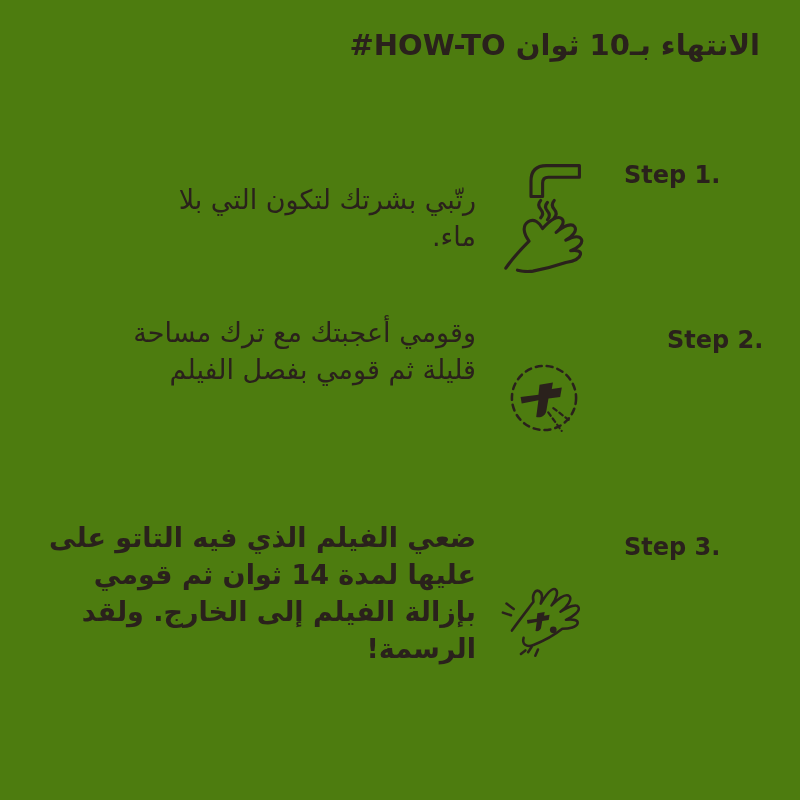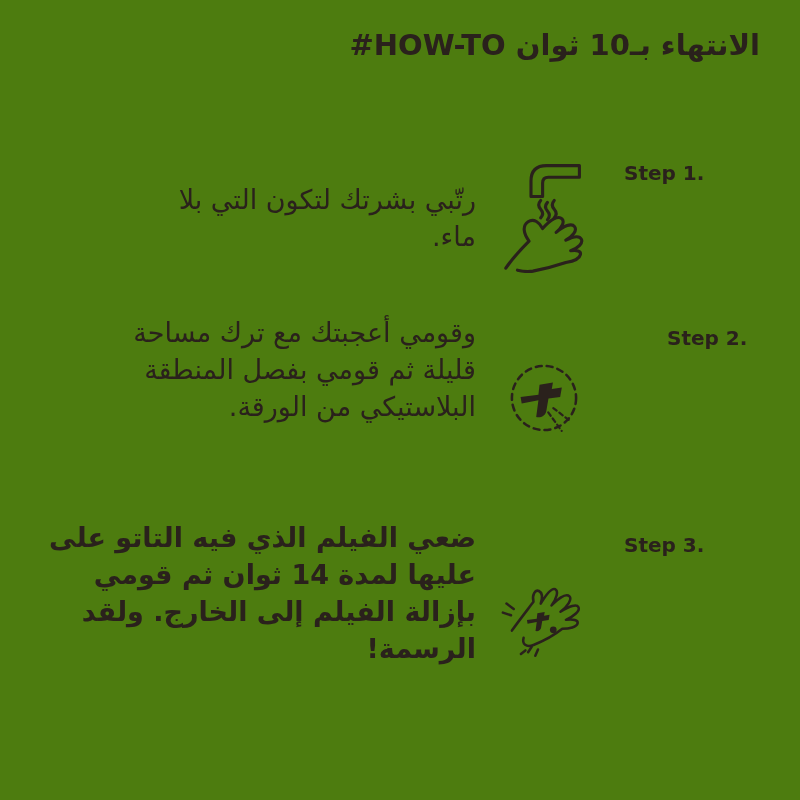--- a/index.html
+++ b/index.html
@@ -14,21 +14,21 @@
   }
   .header-title{
     position:absolute;top:27px;right:40px;
     direction:rtl;unicode-bidi:plaintext;
     font-size:29px;font-weight:bold;line-height:1.25;
     white-space:nowrap;
   }
   .step-label{
     position:absolute;left:624px;
     font-family:"DejaVu Sans","Liberation Sans",sans-serif;
-    font-size:20px;font-weight:bold;line-height:1.1;
+    font-size:24px;font-weight:bold;line-height:1.1;
     white-space:nowrap;
     text-align:center;
   }
   .step-text{
     position:absolute;right:324px;
     direction:rtl;text-align:right;
     font-size:27px;line-height:37px;
     white-space:nowrap;
   }
   .step-icon{position:absolute;}
@@ -75,22 +75,21 @@
       <svg viewBox="0 0 90 90">
         <circle cx="45" cy="45" r="38" fill="none" stroke="currentColor" stroke-width="3" stroke-dasharray="7 6" stroke-linecap="round"></circle>
         <g transform="translate(12,16) scale(0.66)">
           <path fill="currentColor" d="M8,42 L40,38 L42,20 L66,16 L64,28 L82,25 L79,42 L58,45 L54,68 C52,76 44,80 36,78 L40,48 L10,54 Z"></path>
         </g>
         <path d="M50,62 L66,84 M56,57 L77,73" fill="none" stroke="currentColor" stroke-width="2.6" stroke-dasharray="5 4" stroke-linecap="round"></path>
       </svg>
     </div>
     <div class="step-text s2-text">
       <span class="ln">وقومي أعجبتك مع ترك مساحة</span>
-      <span class="ln">قليلة ثم قومي بفصل المنطقة</span>
-      <span class="ln">البلاستيكي من الورقة.</span>
+      <span class="ln">قليلة ثم قومي بفصل الفيلم</span>
     </div>
   </section>
 
   <section>
     <div class="step-label s3-label">Step 3.</div>
     <div class="step-icon s3-icon">
       <svg viewBox="0 0 110 100" fill="none" stroke="currentColor" stroke-width="2.8" stroke-linecap="round" stroke-linejoin="round">
         <path d="M10,34 L18,40 M6,44 L15,47"></path>
         <path d="M16,64 C26,50 34,40 40,32 C38,24 42,18 46,20 C50,22 50,28 48,34 C54,24 60,16 64,18 C68,20 66,28 60,36 C68,28 76,22 80,26 C83,29 78,37 70,43 C80,37 88,34 90,38 C92,42 85,48 76,52 C84,51 90,52 89,56 C88,60 80,62 72,62 C62,70 50,76 40,80 C32,83 27,79 29,72"></path>
         <path d="M34,88 L38,82 M42,92 L45,85 M26,90 L31,86"></path>

